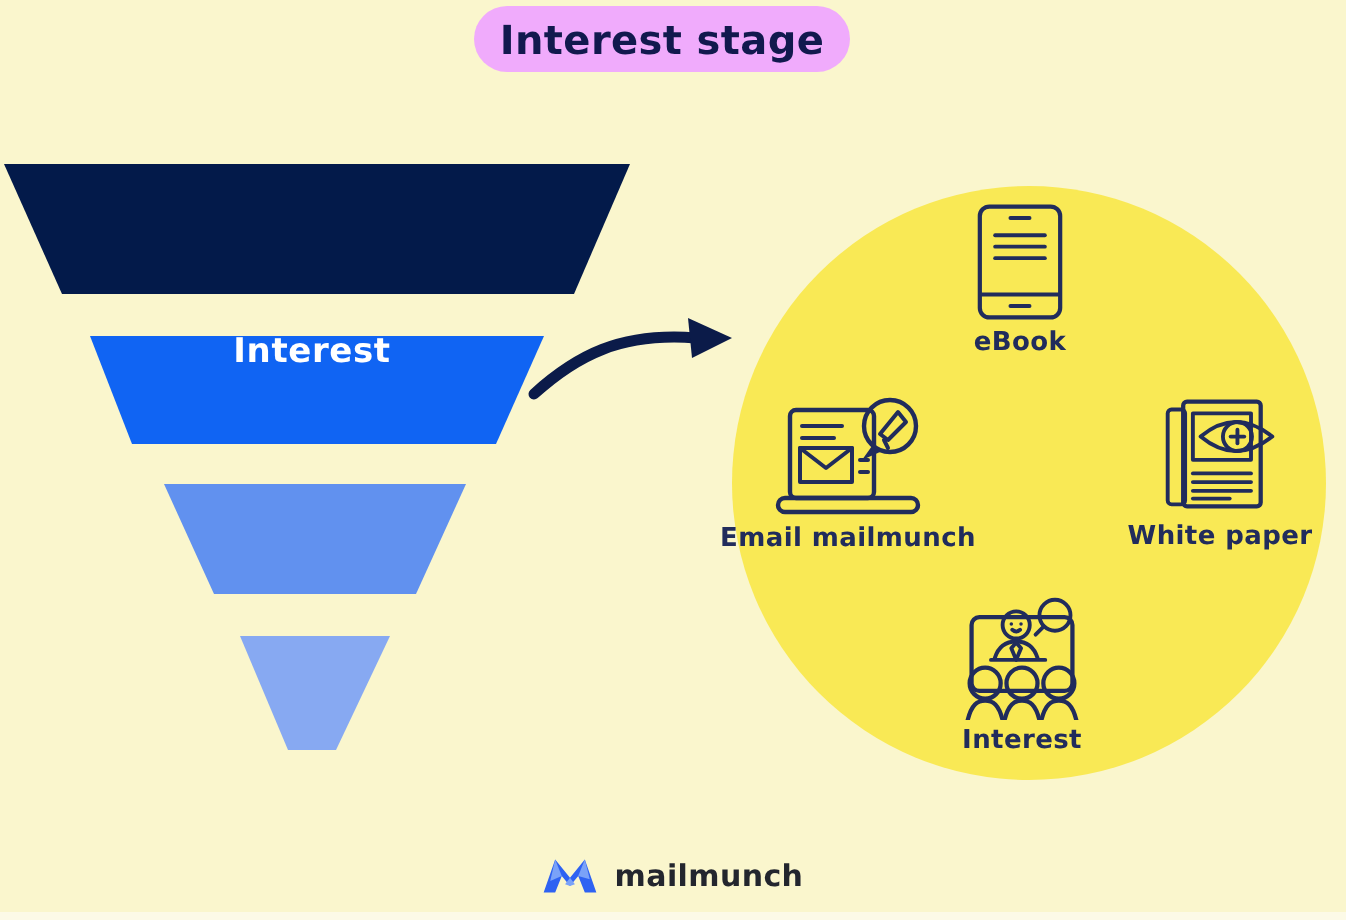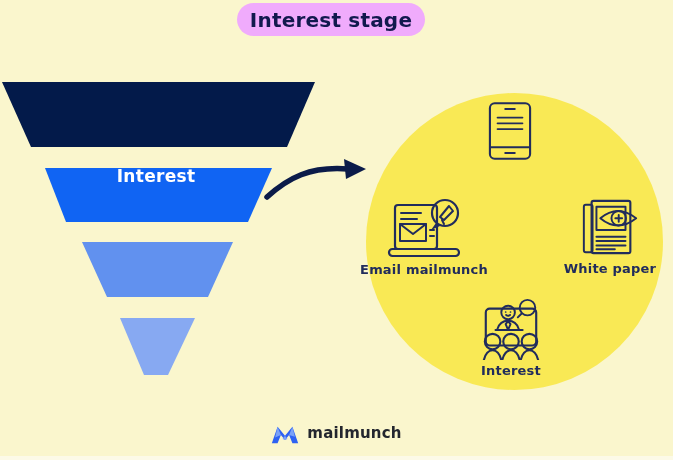--- a/index.html
+++ b/index.html
@@ -38,21 +38,21 @@
   .tactic-ebook{left:445px; top:101px; width:130px;}
   .tactic-email{left:354px; top:197px; width:140px;}
   .tactic-whitepaper{left:545px; top:196px; width:130px;}
   .tactic-webinar{left:446px; top:296px; width:130px;}
   .icon-stroke{fill:none; stroke:#212c5c; stroke-width:2.2; stroke-linecap:round; stroke-linejoin:round;}
   .icon-thin{fill:none; stroke:#212c5c; stroke-width:2; stroke-linecap:round; stroke-linejoin:round;}
   .icon-fill{fill:#212c5c; stroke:none;}
   
   .footer{
     position:absolute; left:0; right:0; top:424px; height:28px;
-    display:flex; align-items:flex-start; justify-content:center; gap:8px;
+    display:flex; align-items:center; justify-content:center; gap:8px;
   }
   .footer .brand-text{color:#23262e; font-size:15px; font-weight:600; letter-spacing:.2px;}
   .bottom-strip{
     position:absolute; left:0; bottom:0; width:100%; height:4px; background:#fcfae7;
   }
 </style>
 </head>
 <body>
 
 <div class="canvas">
@@ -77,20 +77,21 @@
   <div class="tactic tactic-ebook">
     <svg width="44" height="60" viewBox="0 0 46 62">
       <rect class="icon-stroke" x="2" y="2" width="42" height="58" rx="5"></rect>
       <path class="icon-thin" d="M18 8 H28"></path>
       <path class="icon-thin" d="M10 17 H36"></path>
       <path class="icon-thin" d="M10 23 H36"></path>
       <path class="icon-thin" d="M10 29 H36"></path>
       <path class="icon-thin" d="M3 48 H43"></path>
       <path class="icon-thin" d="M18 54 H28"></path>
     </svg>
+    <div class="tactic-label">eBook</div>
   </div>
 
   <div class="tactic tactic-email">
     <svg width="74" height="62" viewBox="0 0 74 62">
       <rect class="icon-stroke" x="8" y="8" width="42" height="44" rx="3"></rect>
       <path class="icon-thin" d="M14 16 H34"></path>
       <path class="icon-thin" d="M14 22 H30"></path>
       <rect class="icon-thin" x="13" y="27" width="26" height="17"></rect>
       <path class="icon-thin" d="M13 27 L26 37 L39 27"></path>
       <path class="icon-thin" d="M43 33 H47"></path>

